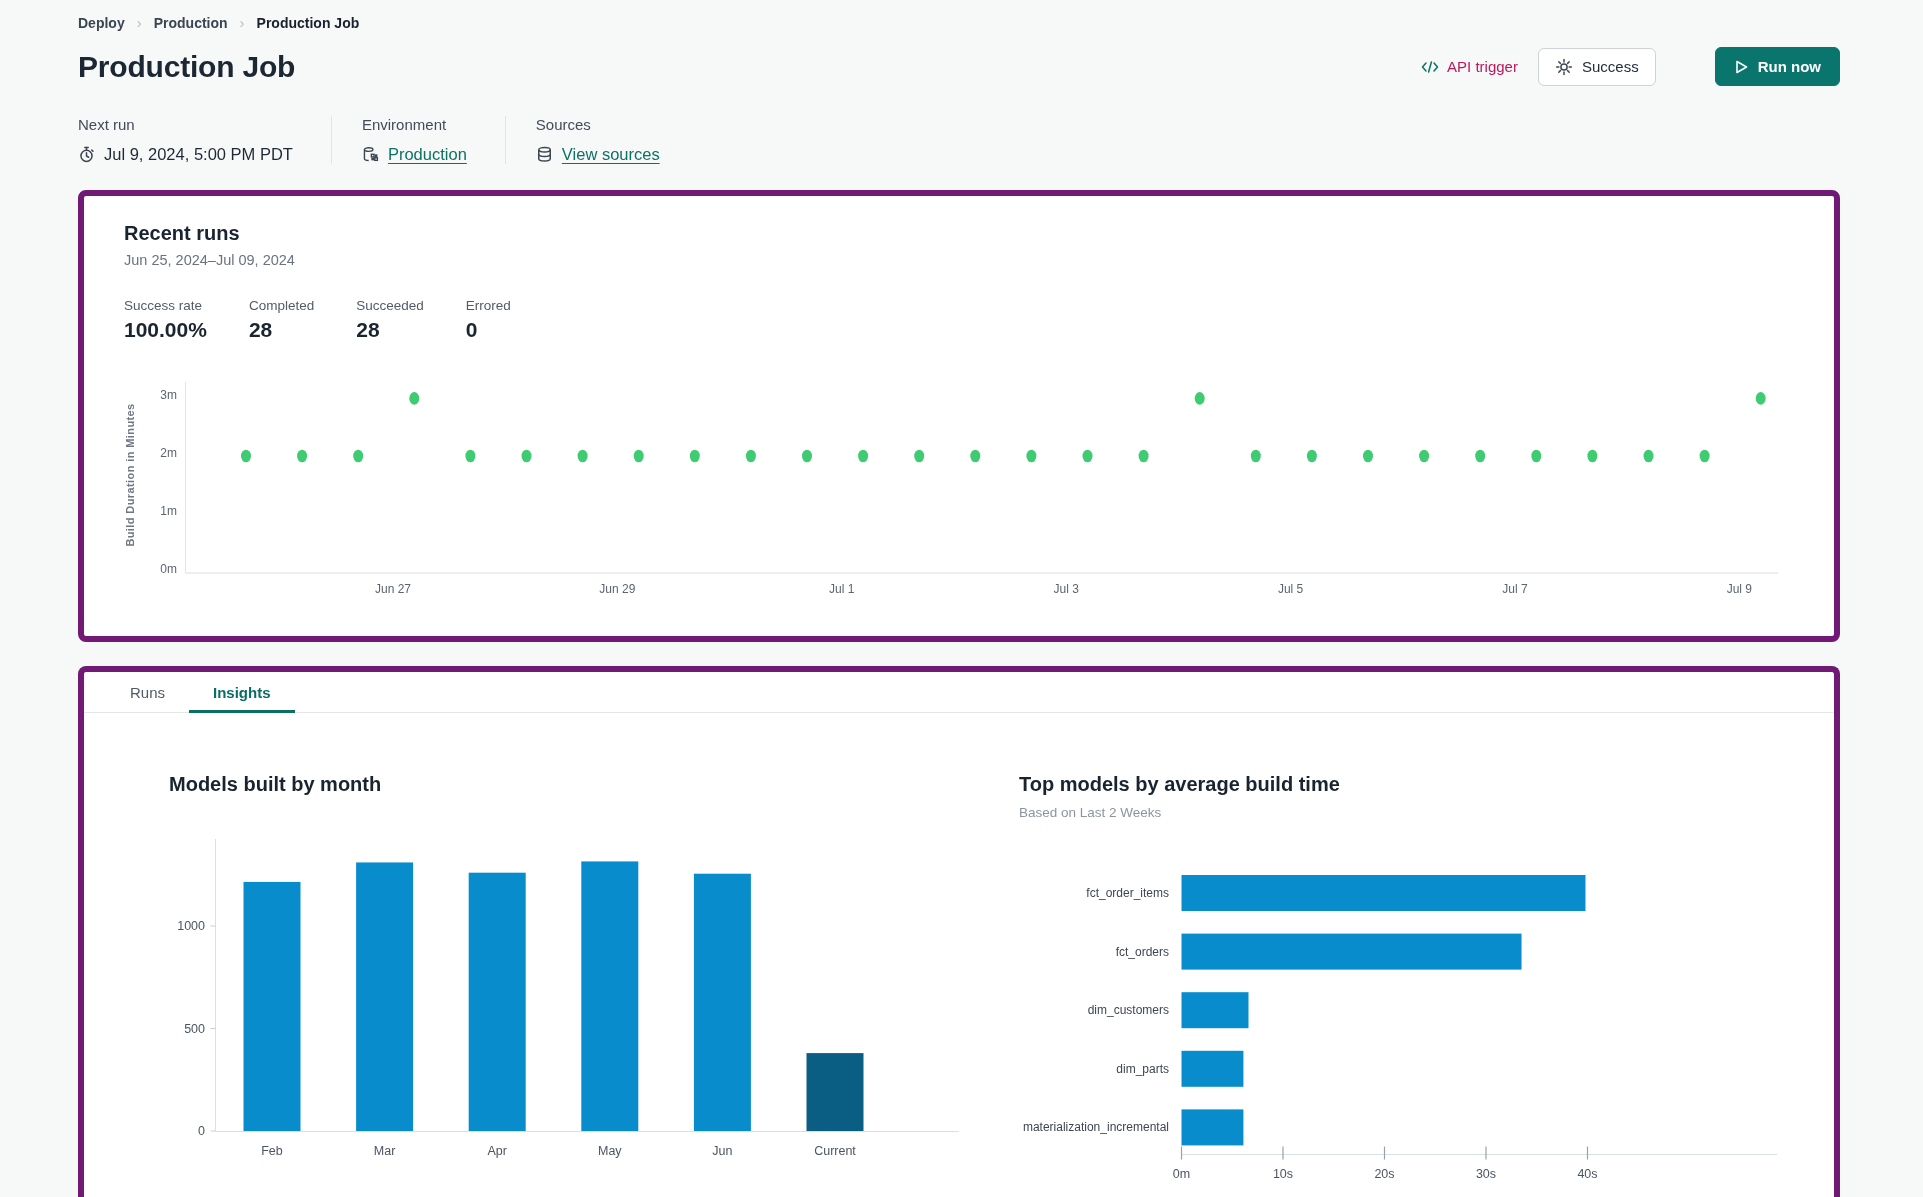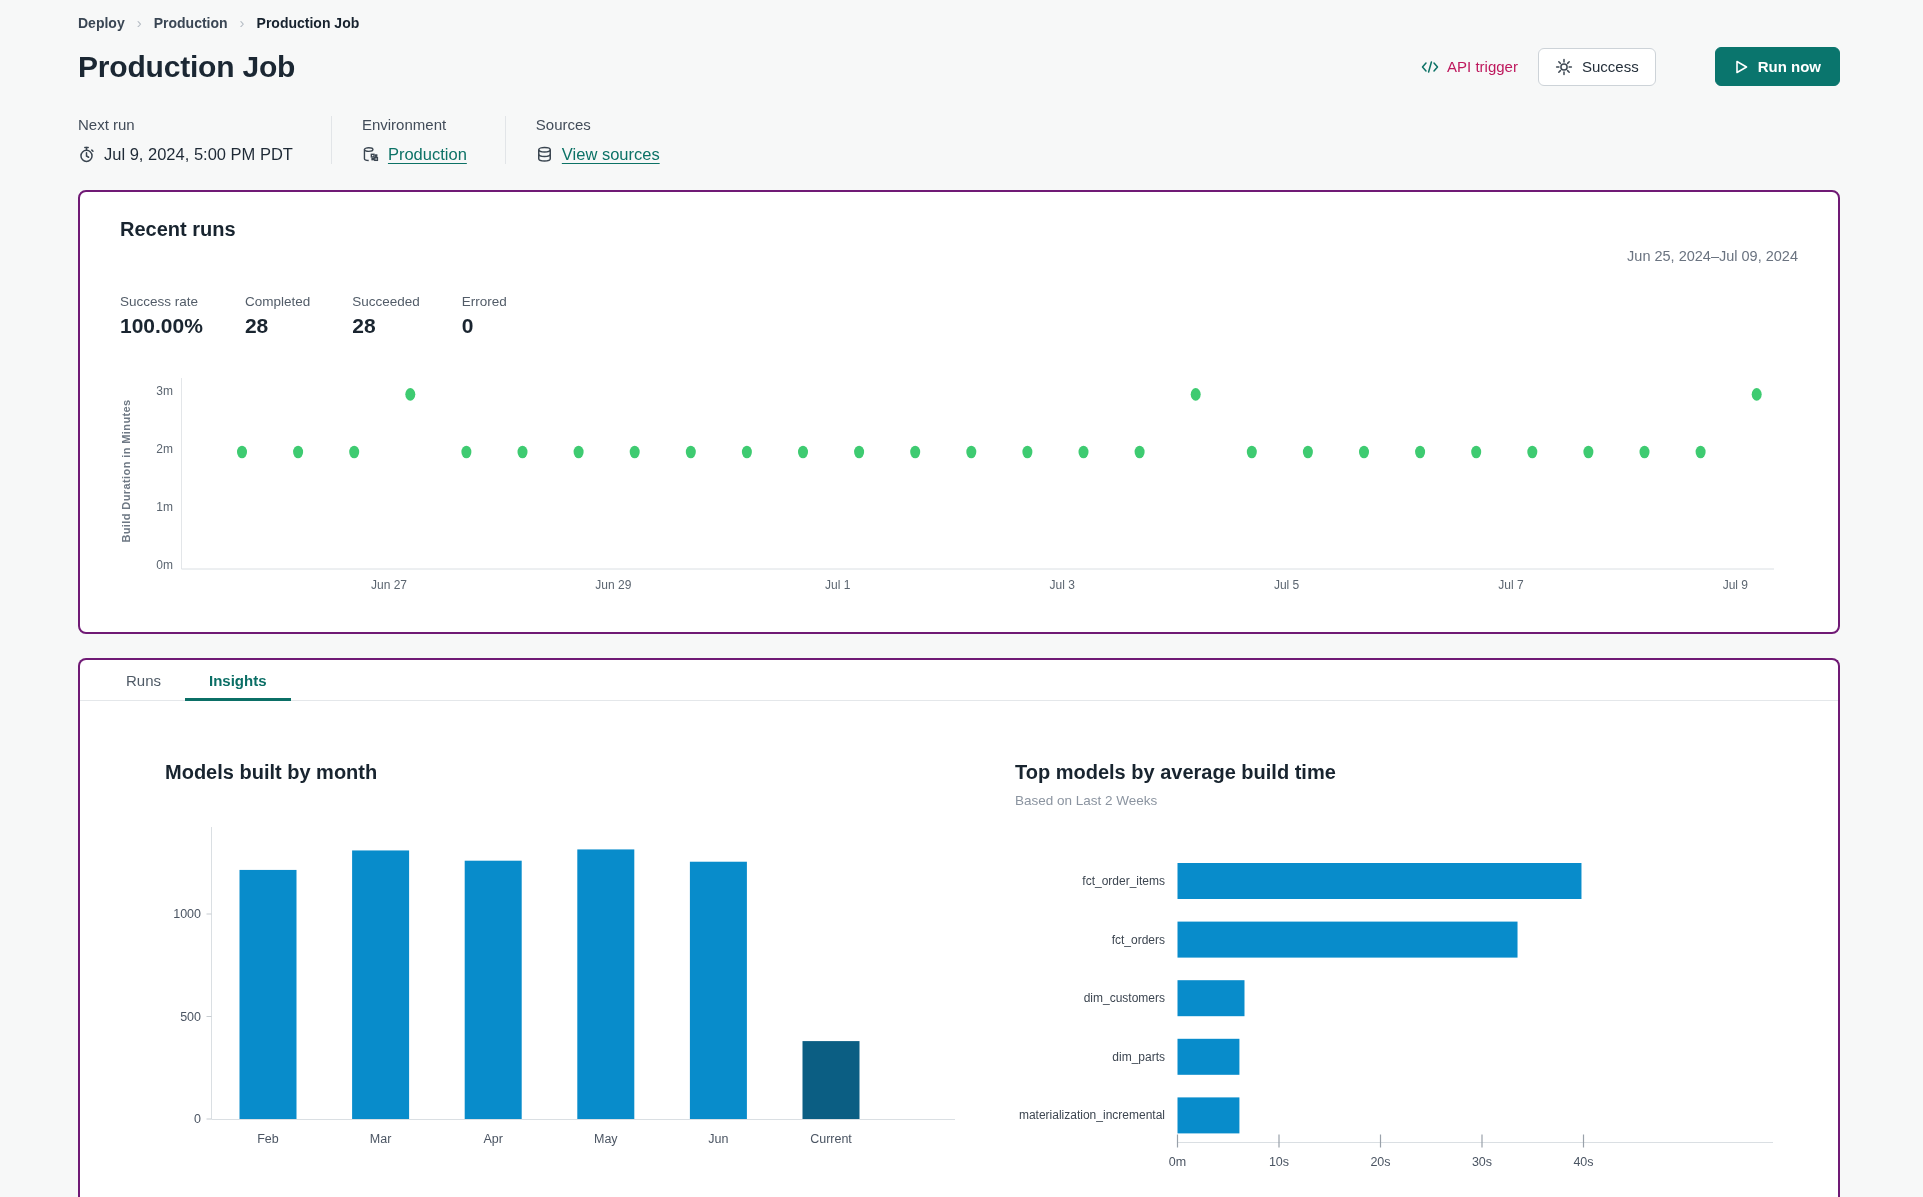--- a/index.html
+++ b/index.html
@@ -29,24 +29,24 @@
 
   
   .meta-row { display:flex; margin-top:30px; }
   .meta-col { padding-right:38px; margin-right:30px; border-right:1px solid #e2e5e8; }
   .meta-col:last-child { border-right:none; }
   .meta-label { font-size:15px; color:#424c59; margin-bottom:12px; }
   .meta-value { display:flex; align-items:center; gap:9px; font-size:16.5px; color:#1f2a36; }
   .meta-link { color:#0c7266; text-decoration:underline; text-underline-offset:3px; cursor:pointer; }
 
   
-  .card { background:#ffffff; border:2px solid #701a75; border-radius:8px; }
+  .card { background:#ffffff; border:6px solid #701a75; border-radius:8px; }
   .recent-card { margin-top:26px; padding:26px 40px 30px 40px; }
   .recent-title { font-size:20px; font-weight:700; color:#18242f; }
-  .recent-range { margin-top:7px; font-size:14.5px; color:#6a7380;text-align:right; }
+  .recent-range { margin-top:7px; font-size:14.5px; color:#6a7380; }
   .stats-row { display:flex; gap:42px; margin-top:30px; }
   .stat-label { font-size:13.5px; color:#525c68; }
   .stat-value { font-size:21px; font-weight:700; color:#1a2530; margin-top:5px; }
 
   .scatter-wrap { position:relative; margin-top:34px; padding-left:22px; }
   .scatter-ylabel {
     position:absolute; left:-89px; top:93px; width:190px; text-align:center;
     transform:rotate(-90deg);
     font-size:11px; font-weight:700; letter-spacing:0.4px; color:#6e7884;
   }

